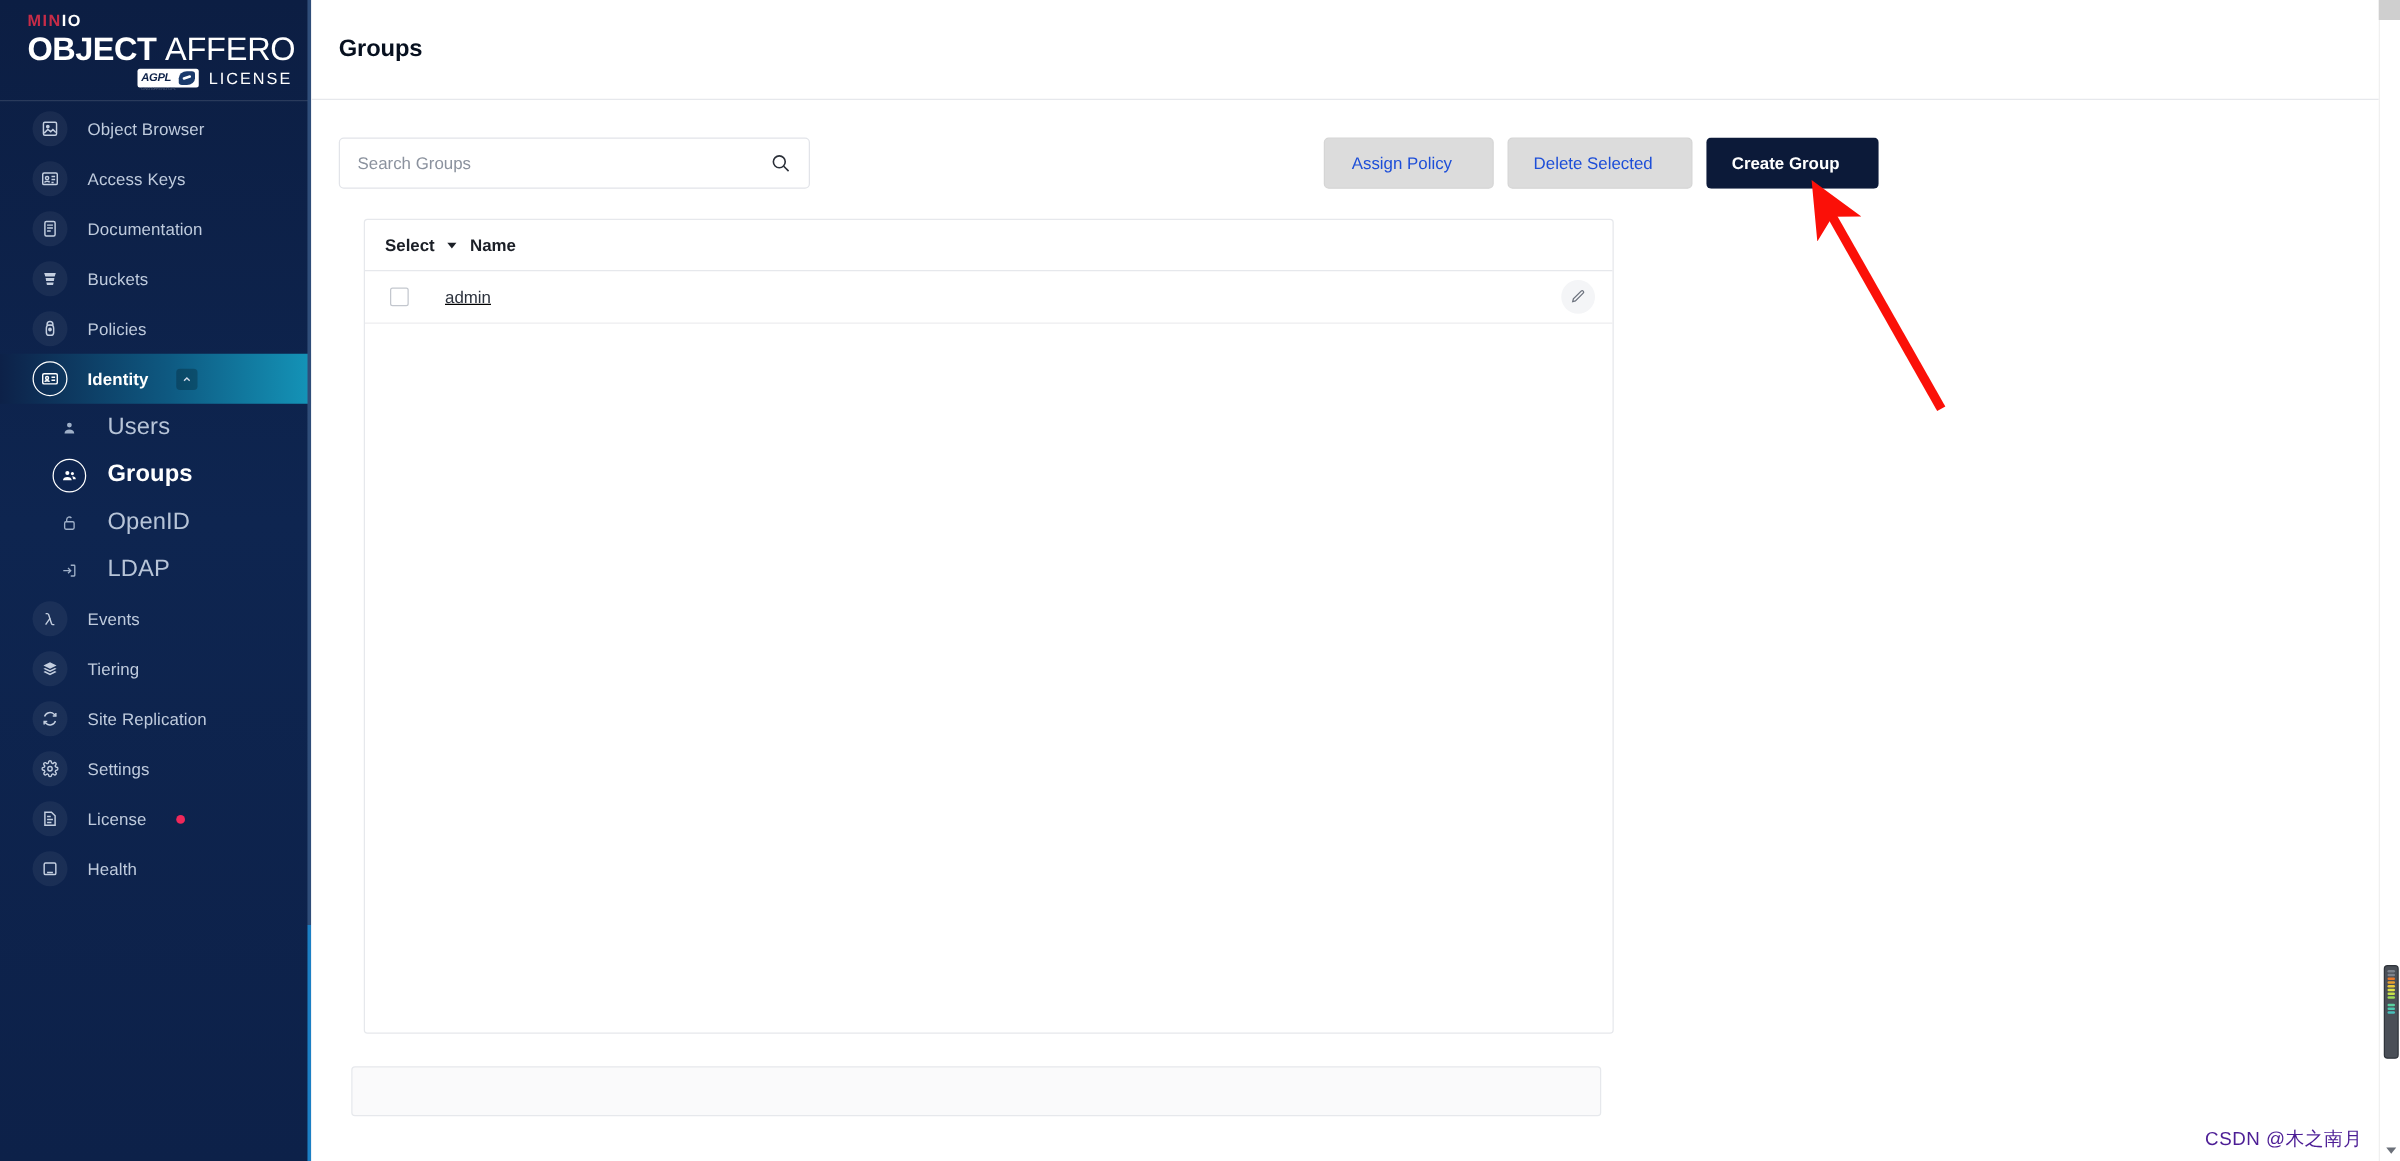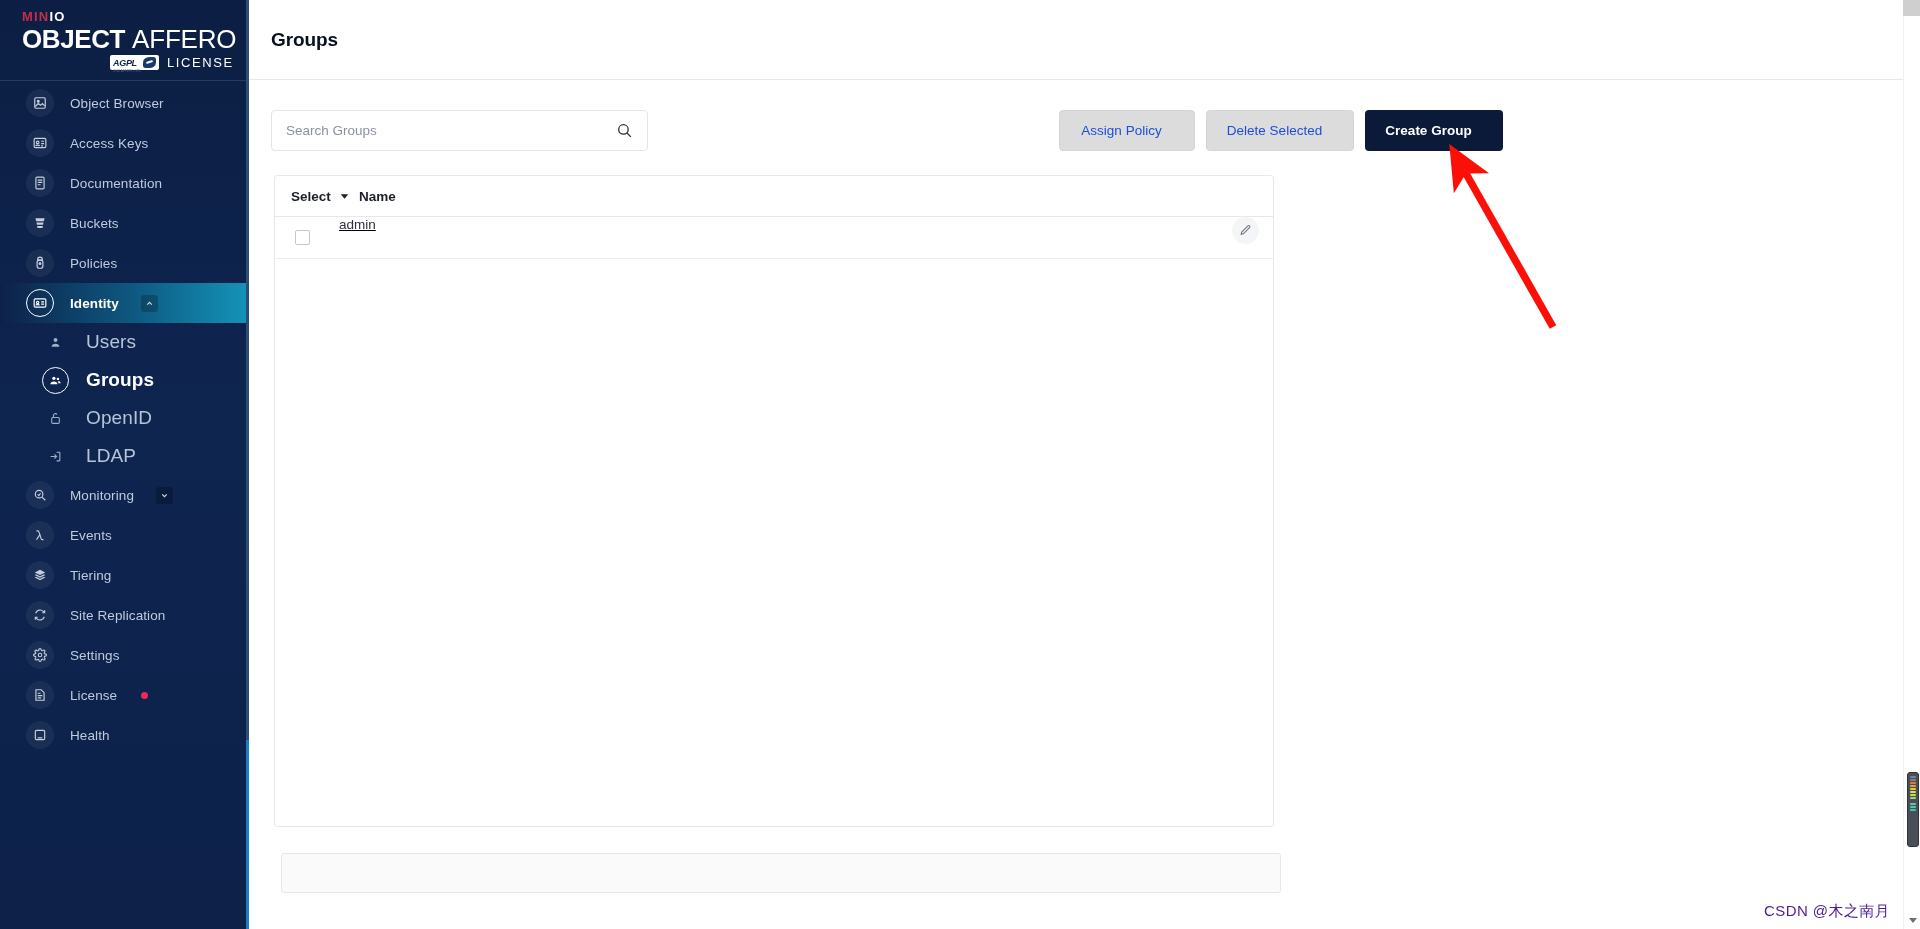--- a/index.html
+++ b/index.html
@@ -176,36 +176,36 @@
     background:#0c1a39; color:#fff; font-weight:bold; padding: 0 20px;
   }
   .btn-primary svg { width:17px; height:17px; color:#fff;}
   .btn-assign { width: 136px;}
   .btn-delete { width: 148px;}
   .btn-create { width: 138px;}
 
   
   .table-card {
     width: 1000px; height: 652px; border:1px solid #e6e8ec; border-radius:3px;
-    margin-left: 3px;
+    margin-left: 20px;
     background:#fff;
   }
   .thead {
     display:flex; align-items:center; height:41px;
     padding: 0 14px 0 16px; border-bottom:1px solid #e6e8ec;
   }
   .th {
     font-size:13.5px; font-weight:bold; color:#1b1f27;
     display:flex; align-items:center;
   }
   .th-select { width: 48px;}
   .sort-arrow { margin: 0 9px 0 0; display:flex; color:#1b1f27;}
   .sort-arrow svg { width:11px; height:11px;}
   .trow {
-    display:flex; height:42px;
+    display:flex; align-items:center; height:42px;
     padding: 0 14px 0 16px; border-bottom:1px solid #ededf0;text-decoration:underline;
   }
   .cbox {
     width:15px; height:15px; border:1px solid #c3c7ce; border-radius:2px;
     background:#fff; cursor:pointer;
   }
   .td-select { width:48px; display:flex; align-items:center; padding-left:4px;}
   .td-name { font-size:13.5px; color:#2b313c;}
   .row-action { margin-left:auto; }
   .edit-btn {
@@ -380,34 +380,20 @@
       <div class="sub-item">
         <span class="ic">
           <svg viewBox="0 0 24 24" fill="none" stroke="currentColor" stroke-width="2">
               <path d="M14 4h5a1 1 0 0 1 1 1v14a1 1 0 0 1-1 1h-5"></path>
               <path d="M3 12h11M10 8l4 4-4 4"></path>
             </svg>
         </span>
         <span class="nav-label">LDAP</span>
       </div>
 
-      <div class="nav-item">
-        <span class="ic">
-          <svg viewBox="0 0 24 24" fill="none" stroke="currentColor" stroke-width="2">
-              <circle cx="10.5" cy="10.5" r="6.5"></circle>
-              <path d="M15.5 15.5L21 21M8 11l2 2 3-4"></path>
-            </svg>
-        </span>
-        <span class="nav-label">Monitoring</span>
-        <span class="chev">
-          <svg viewBox="0 0 24 24" fill="none" stroke="currentColor" stroke-width="3">
-              <path d="M6 9l6 6 6-6"></path>
-            </svg>
-        </span>
-      </div>
 
       <div class="nav-item">
         <span class="ic">
           <svg viewBox="0 0 24 24" fill="none" stroke="currentColor" stroke-width="1.9">
               <path d="M6 5h2.2c1 0 1.6.6 2 1.6L14 18.4c.4 1 .9 1.6 2 1.6h2"></path>
               <path d="M6 20l6.2-9"></path>
             </svg>
         </span>
         <span class="nav-label">Events</span>
       </div>

